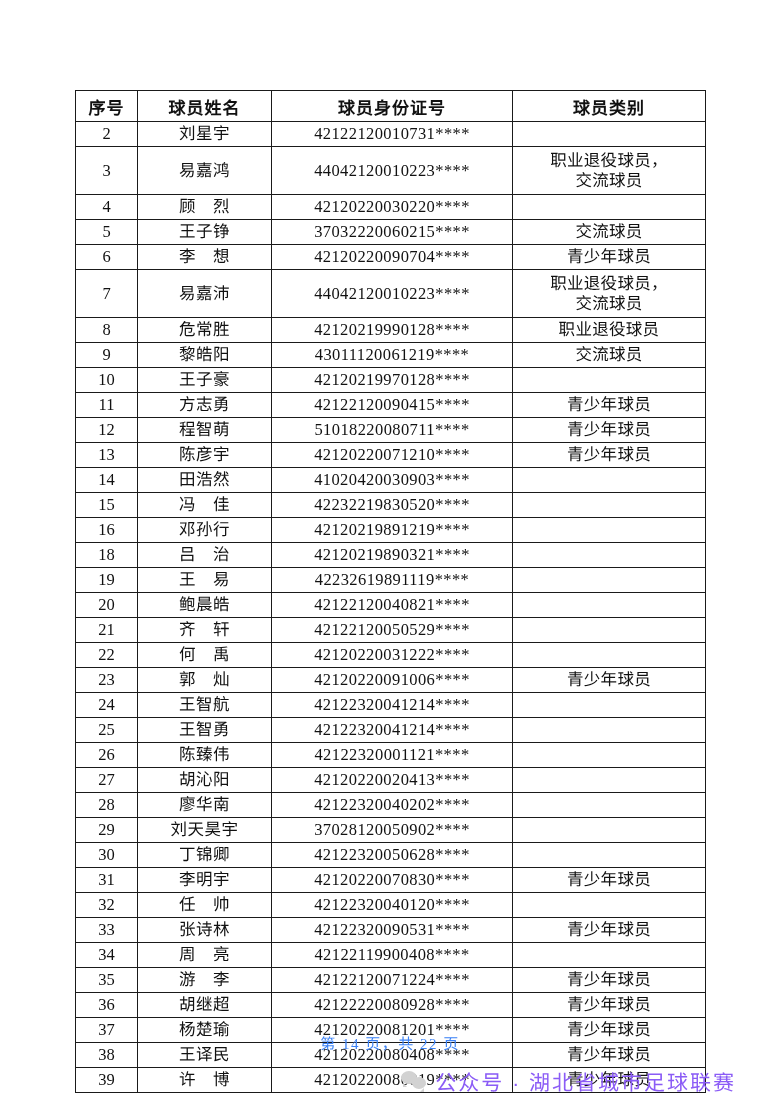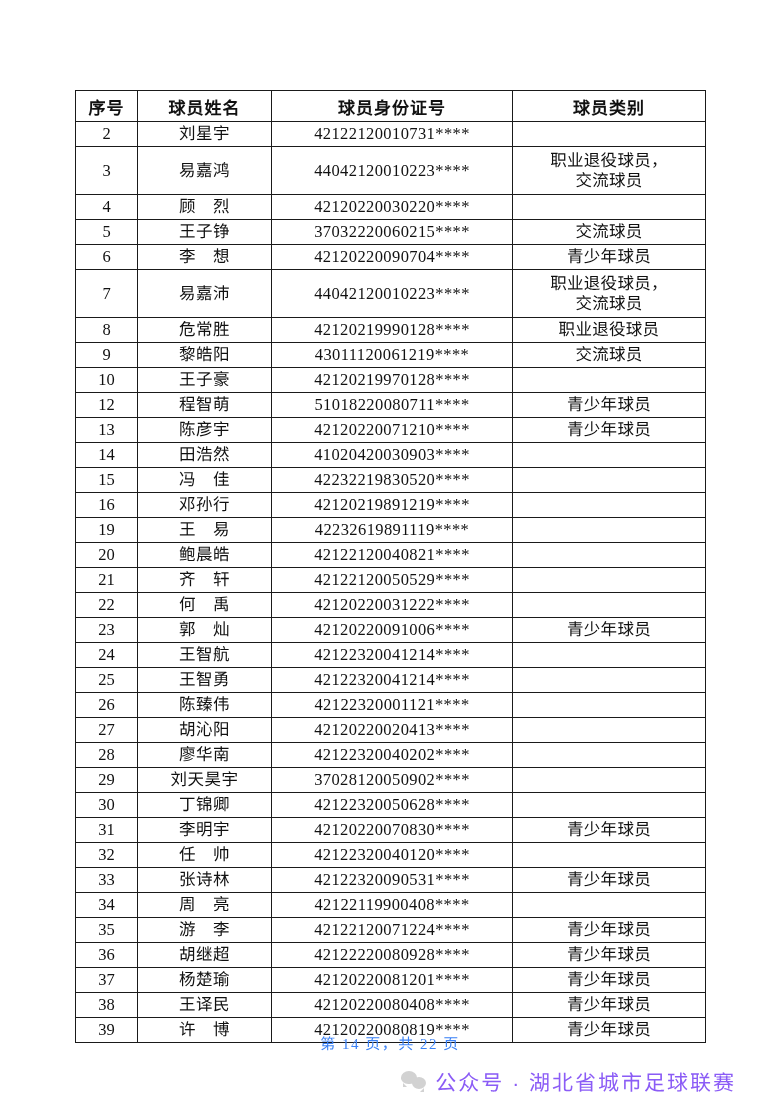--- a/index.html
+++ b/index.html
@@ -244,20 +244,26 @@
             <td class="idnum">43011120061219****</td>
             <td class="type">交流球员</td>
           </tr>
           <tr>
             <td class="seq">10</td>
             <td class="name">王子豪</td>
             <td class="idnum">42120219970128****</td>
             <td class="type"></td>
           </tr>
           <tr>
+            <td class="seq">11</td>
+            <td class="name">方志勇</td>
+            <td class="idnum">42122120090415****</td>
+            <td class="type">青少年球员</td>
+          </tr>
+          <tr>
             <td class="seq">12</td>
             <td class="name">程智萌</td>
             <td class="idnum">51018220080711****</td>
             <td class="type">青少年球员</td>
           </tr>
           <tr>
             <td class="seq">13</td>
             <td class="name">陈彦宇</td>
             <td class="idnum">42120220071210****</td>
             <td class="type">青少年球员</td>
@@ -271,20 +277,26 @@
           <tr>
             <td class="seq">15</td>
             <td class="name">冯　佳</td>
             <td class="idnum">42232219830520****</td>
             <td class="type"></td>
           </tr>
           <tr>
             <td class="seq">16</td>
             <td class="name">邓孙行</td>
             <td class="idnum">42120219891219****</td>
+            <td class="type"></td>
+          </tr>
+          <tr>
+            <td class="seq">18</td>
+            <td class="name">吕　治</td>
+            <td class="idnum">42120219890321****</td>
             <td class="type"></td>
           </tr>
           <tr>
             <td class="seq">19</td>
             <td class="name">王　易</td>
             <td class="idnum">42232619891119****</td>
             <td class="type"></td>
           </tr>
           <tr>
             <td class="seq">20</td>

